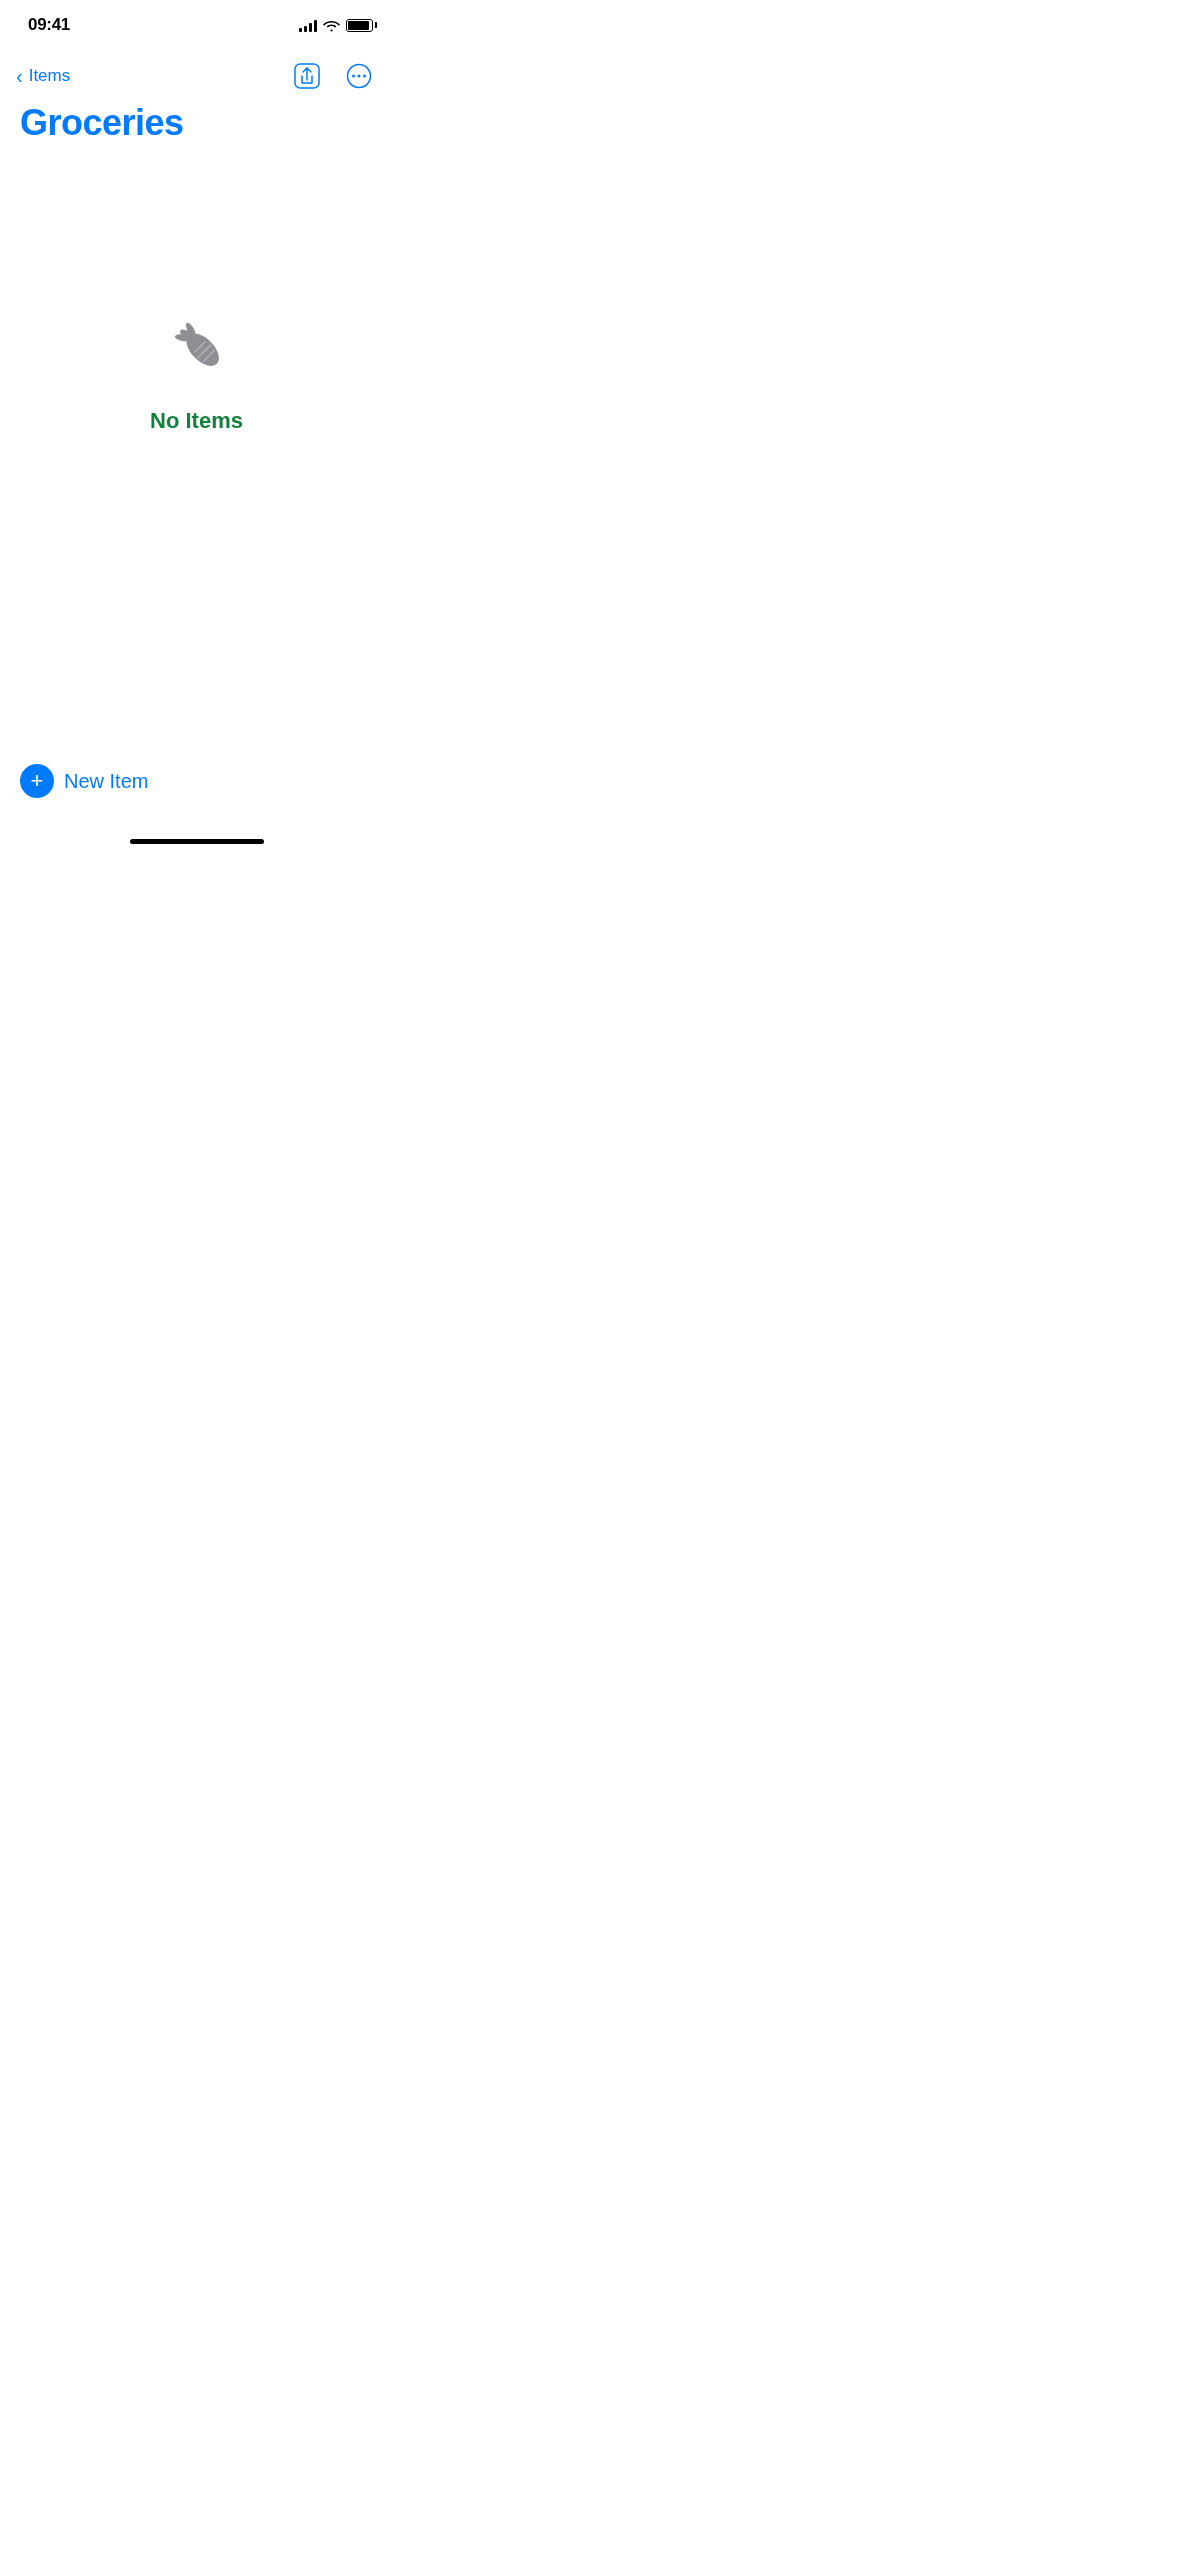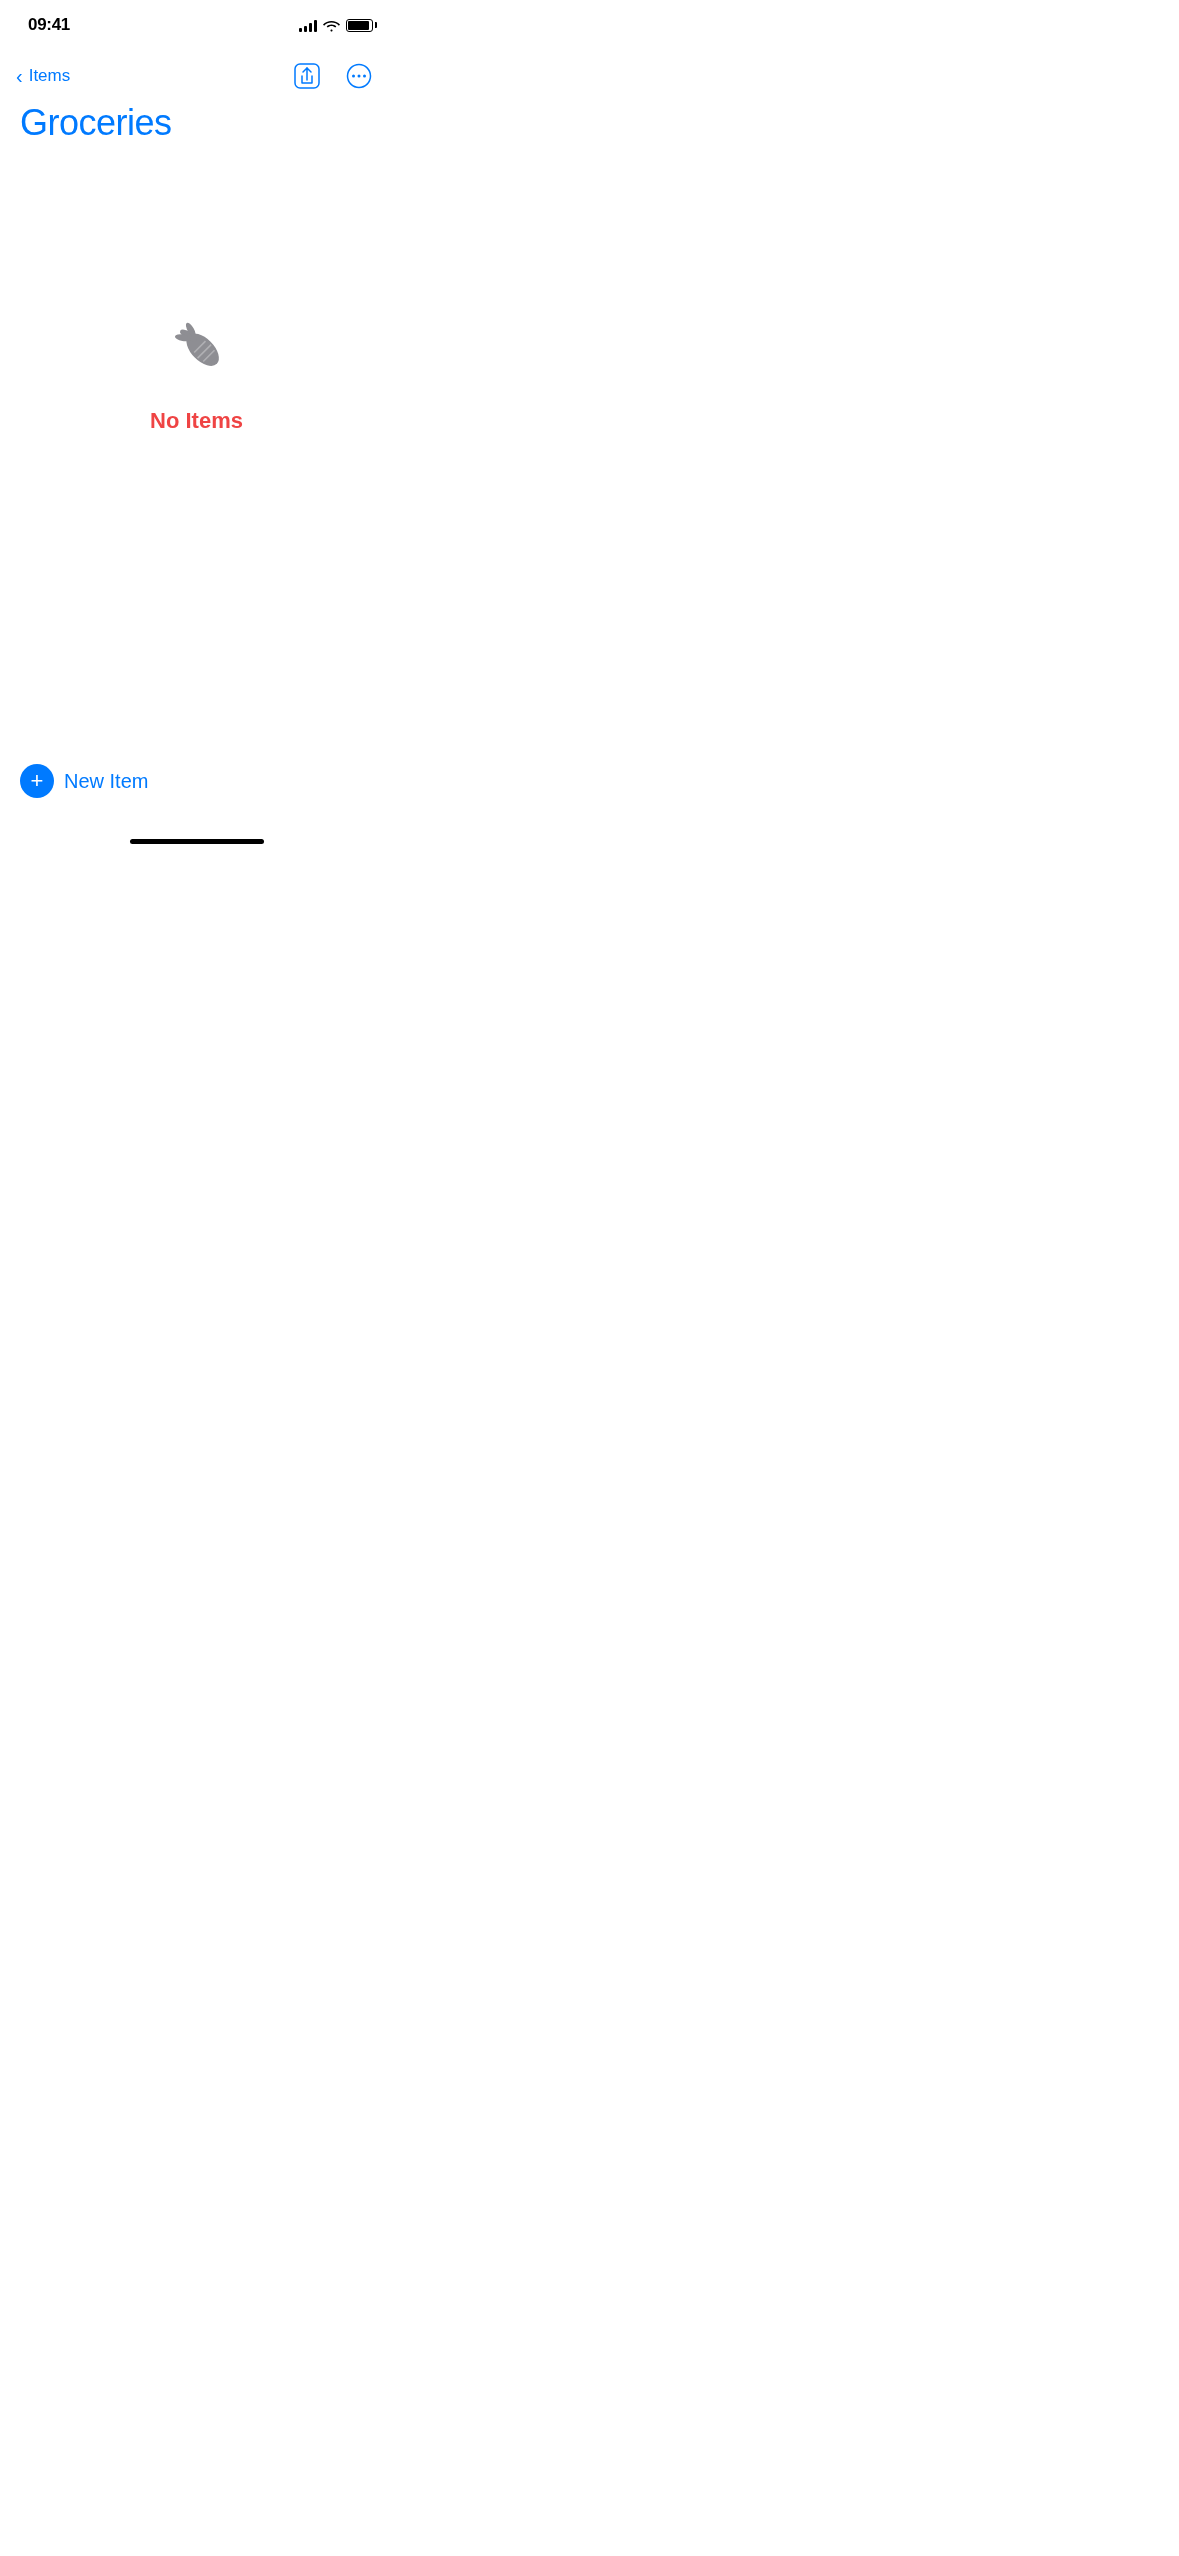--- a/index.html
+++ b/index.html
@@ -135,21 +135,21 @@
       width: 26px;
       height: 26px;
     }
 
     .page-title {
       padding: 4px 20px 20px 20px;
     }
 
     .page-title-text {
       font-size: 36px;
-      font-weight: 400;
+      font-weight: 700;
       color: #007AFF;
       letter-spacing: -0.5px;
     }
 
     .content-area {
       display: flex;
       flex-direction: column;
       align-items: center;
       justify-content: center;
       padding: 60px 40px;
@@ -162,21 +162,21 @@
 
     .carrot-svg {
       width: 80px;
       height: 80px;
       fill: #8E8E93;
     }
 
     .empty-title {
       font-size: 22px;
       font-weight: 700;
-      color: #ef4444;
+      color: #15803d;
       margin-bottom: 8px;
       text-align: center;
     }
 
     .empty-description {
       font-size: 15px;
       color: #8E8E93;
       text-align: center;
       line-height: 1.5;
     }

